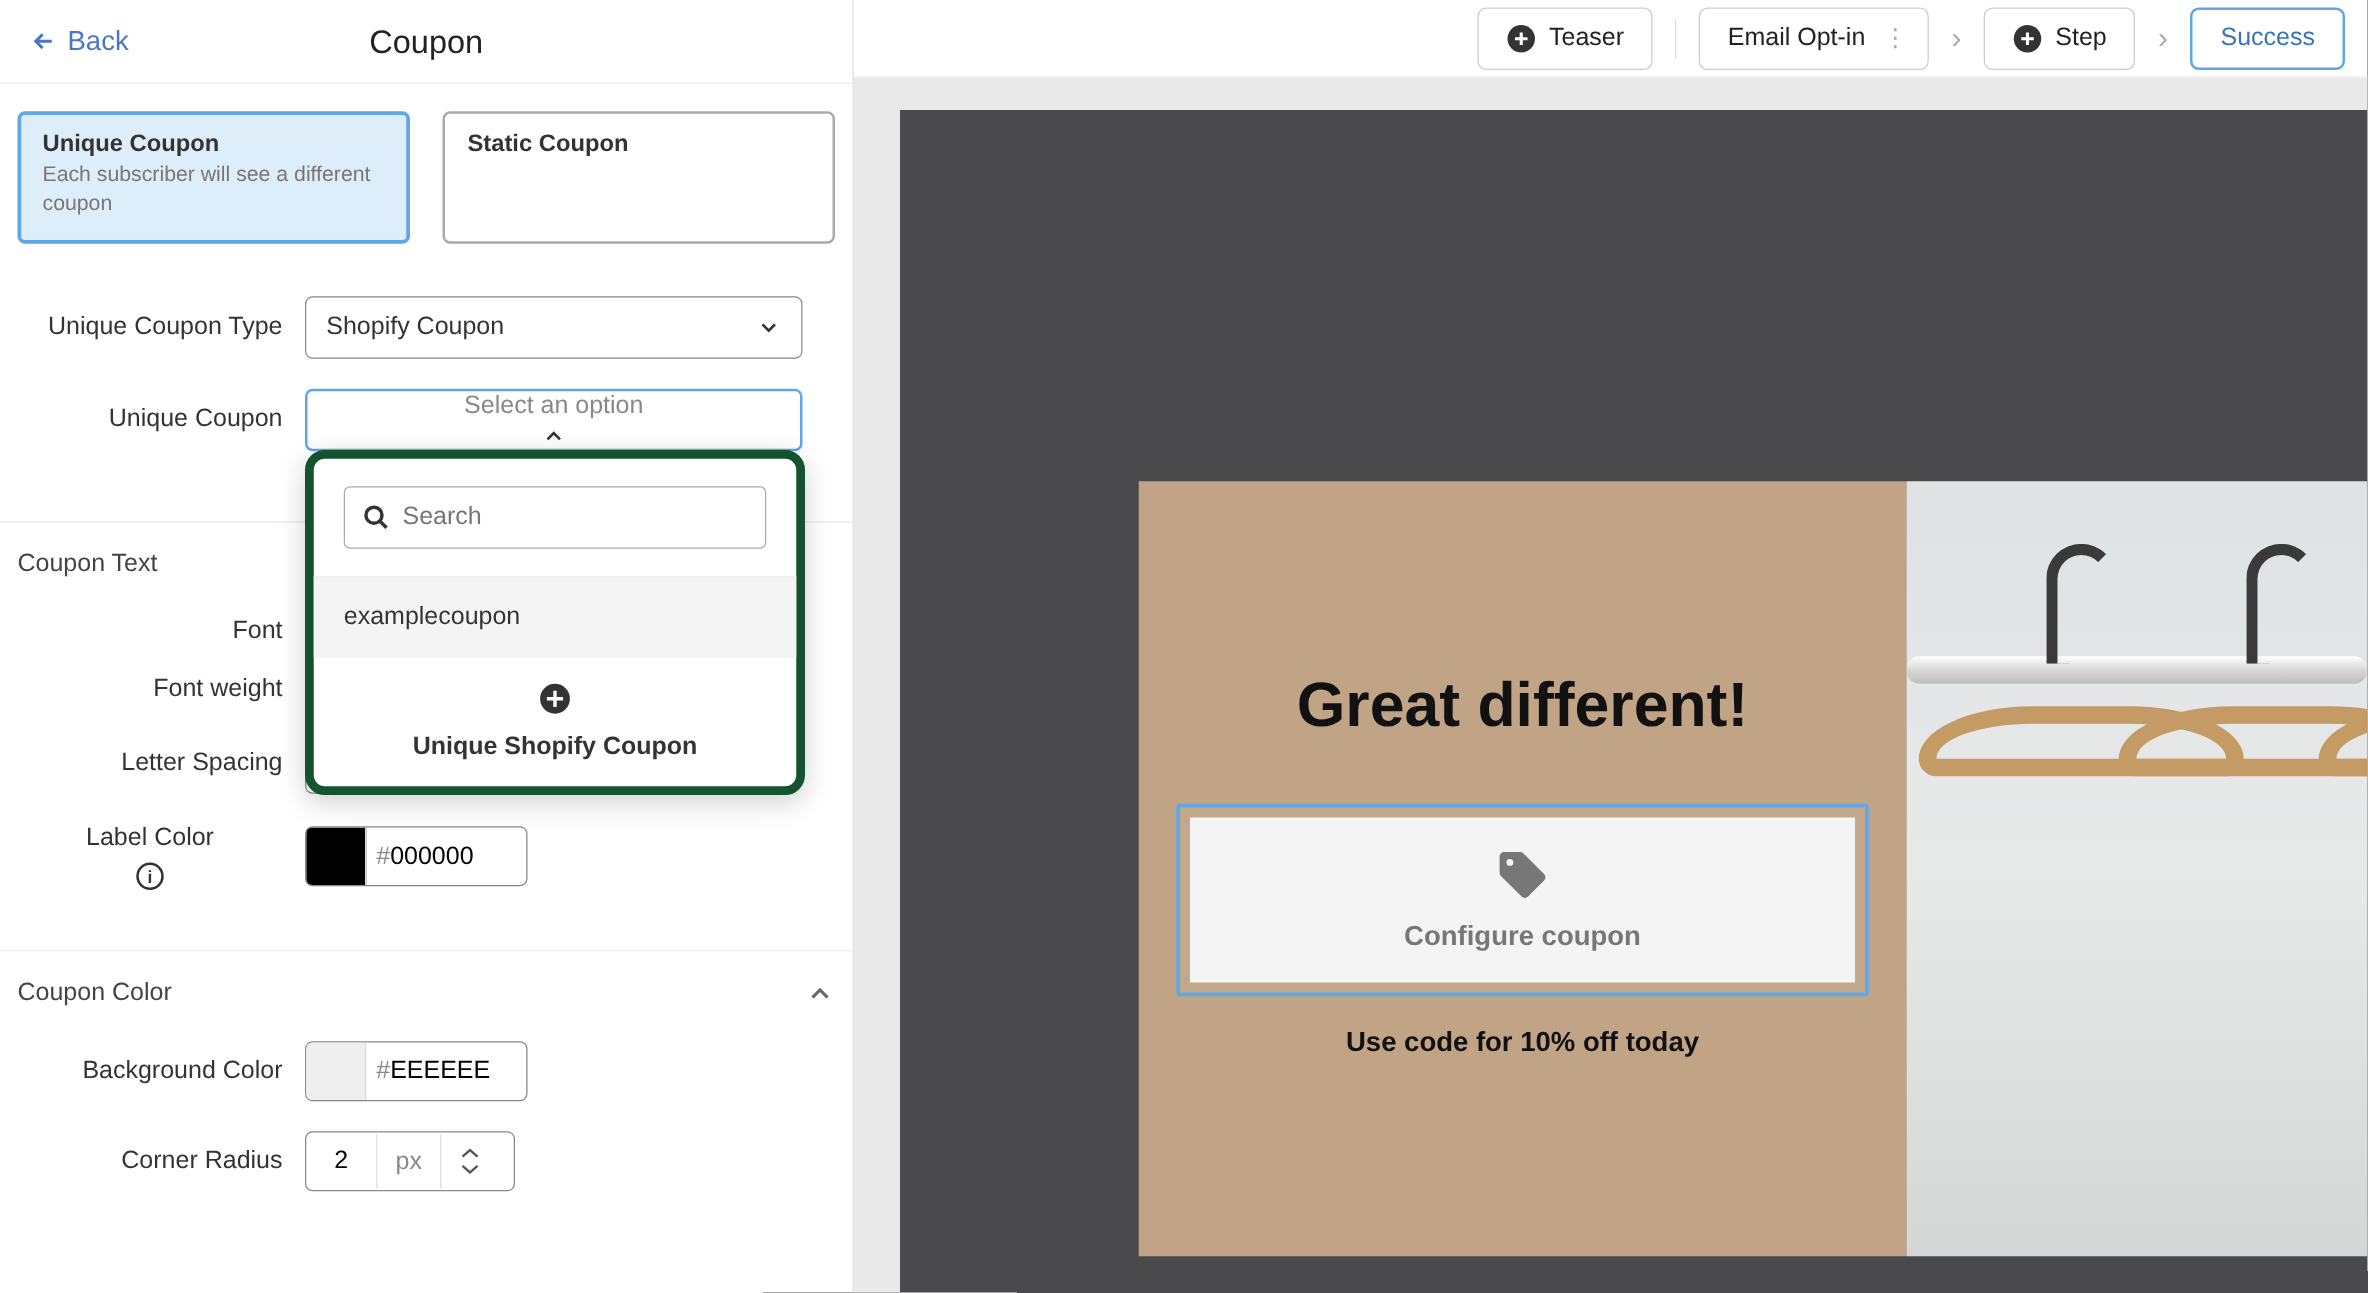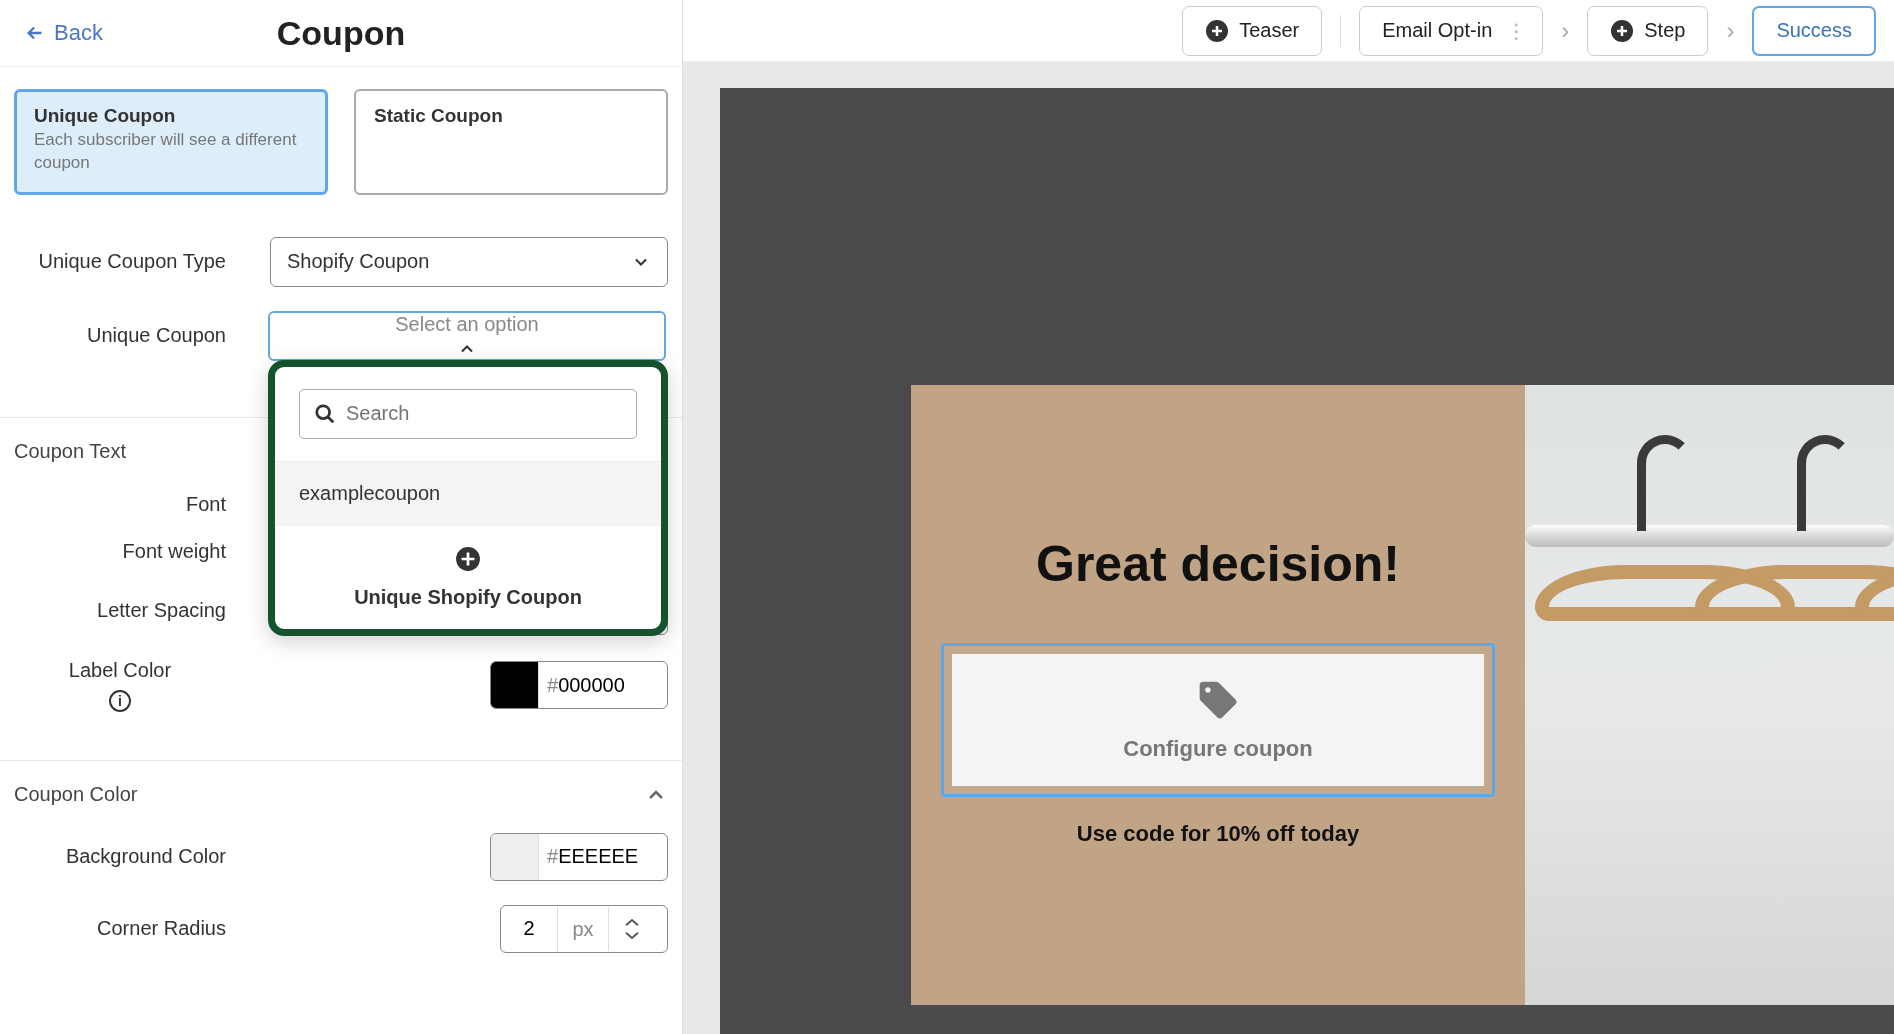--- a/index.html
+++ b/index.html
@@ -5,33 +5,33 @@
     * { margin: 0; padding: 0; box-sizing: border-box; }
     body { font-family: -apple-system, BlinkMacSystemFont, "Segoe UI", Helvetica, Arial, sans-serif; font-size: 15px; color: #222; background: #fff; overflow: hidden; }
     .app { width: 1894px; height: 1034px; display: flex; }
     
     
     .left-panel { width: 683px; border-right: 1px solid #ddd; overflow-y: auto; }
     
     .panel-header { display: flex; align-items: center; padding: 20px 24px; border-bottom: 1px solid #eee; position: relative; }
     .back-button { display: flex; align-items: center; gap: 8px; color: #4a76c4; cursor: pointer; font-size: 22px; }
     .back-arrow { width: 22px; height: 22px; }
-    .panel-title { position: absolute; left: 50%; transform: translateX(-50%); font-size: 34px; font-weight: 700; }
+    .panel-title { position: absolute; left: 50%; transform: translateX(-50%); font-size: 26px; font-weight: 400; }
     
     .panel-content { padding: 22px 14px 40px 14px; }
     
     
     .coupon-type-cards { display: flex; gap: 26px; margin-bottom: 42px; }
     .coupon-card { flex: 1; padding: 14px 18px 18px 18px; border: 2px solid #aaa; border-radius: 6px; cursor: pointer; background: #fff; }
     .coupon-card.selected { border-color: #5fa7e6; background: #ddeefa; border-width: 3px; padding: 13px 17px 17px 17px; }
     .coupon-card-title { font-size: 19px; font-weight: 600; color: #333; margin-bottom: 2px; }
     .coupon-card-desc { font-size: 17px; color: #777; line-height: 1.35; }
     
     
-    .form-row { display: flex; align-items: center; margin-bottom: 24px; justify-content: space-between; }
+    .form-row { display: flex; align-items: center; margin-bottom: 24px; }
     .form-label { width: 230px; text-align: right; font-size: 20px; color: #333; padding-right: 18px; flex-shrink: 0; }
     .form-label-multi { line-height: 1.35; }
     
     .select-field { flex: 1; max-width: 398px; height: 50px; border: 1.5px solid #888; border-radius: 6px; display: flex; align-items: center; padding: 0 16px; cursor: pointer; position: relative; background: #fff; }
     .select-field.open { border: 2.5px solid #5fa7e6; flex-direction: column; }
     .select-value { font-size: 20px; color: #333; flex: 1; }
     .select-value.placeholder { color: #888; }
     .chevron { width: 20px; height: 20px; flex-shrink: 0; }
     
     
@@ -288,21 +288,21 @@
               <div class="hanger-hook"></div>
               <div class="hanger-body"></div>
             </div>
           <div class="hanger" style="left: 330px;">
               <div class="hanger-body"></div>
             </div>
 
         </div>
 
         <div class="popup-card">
-          <div class="popup-title">Great decision!</div>
+          <div class="popup-title">Great different!</div>
           <div class="coupon-box-outer">
             <div class="coupon-box">
               <svg class="tag-icon" viewBox="0 0 24 24" fill="#777">
                   <path d="M21.41 11.58l-9-9A2 2 0 0 0 11 2H4a2 2 0 0 0-2 2v7a2 2 0 0 0 .59 1.42l9 9a2 2 0 0 0 2.83 0l7-7a2 2 0 0 0-.01-2.84zM6.5 8A1.5 1.5 0 1 1 8 6.5 1.5 1.5 0 0 1 6.5 8z"></path>
                 </svg>
               <div class="coupon-text">Configure coupon</div>
             </div>
           </div>
           <div class="popup-sub">Use code for 10% off today</div>
         </div>

